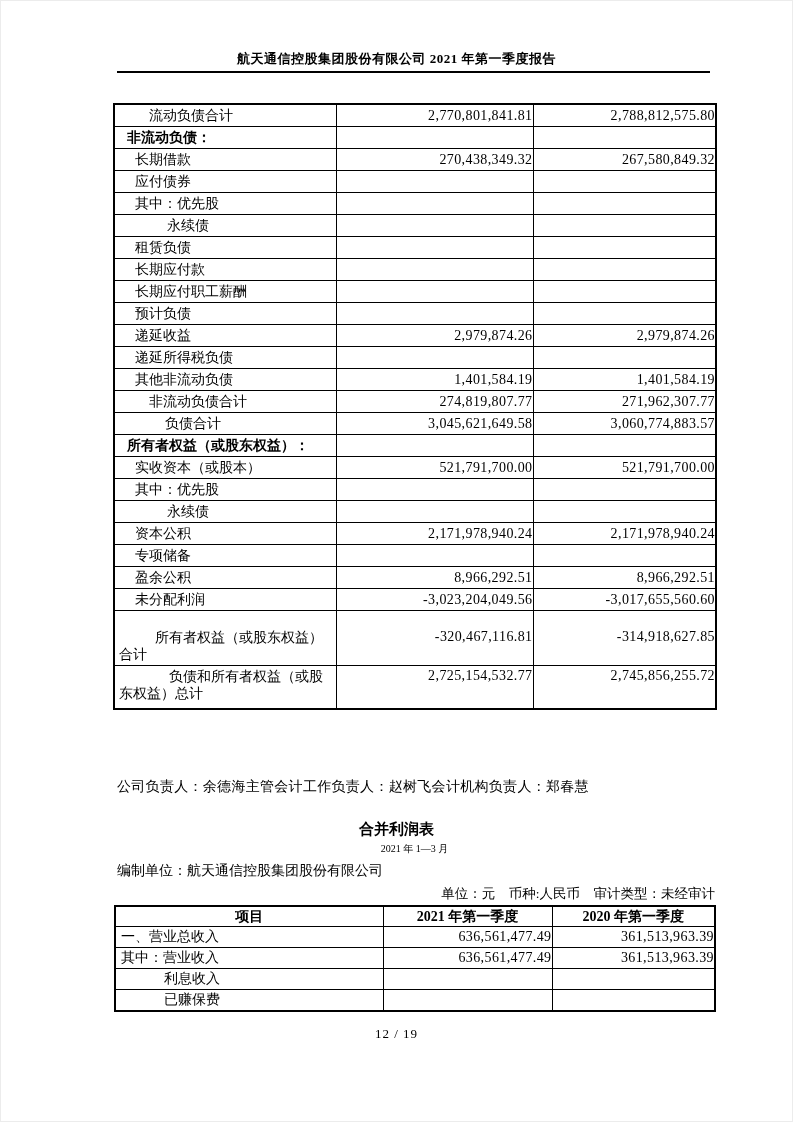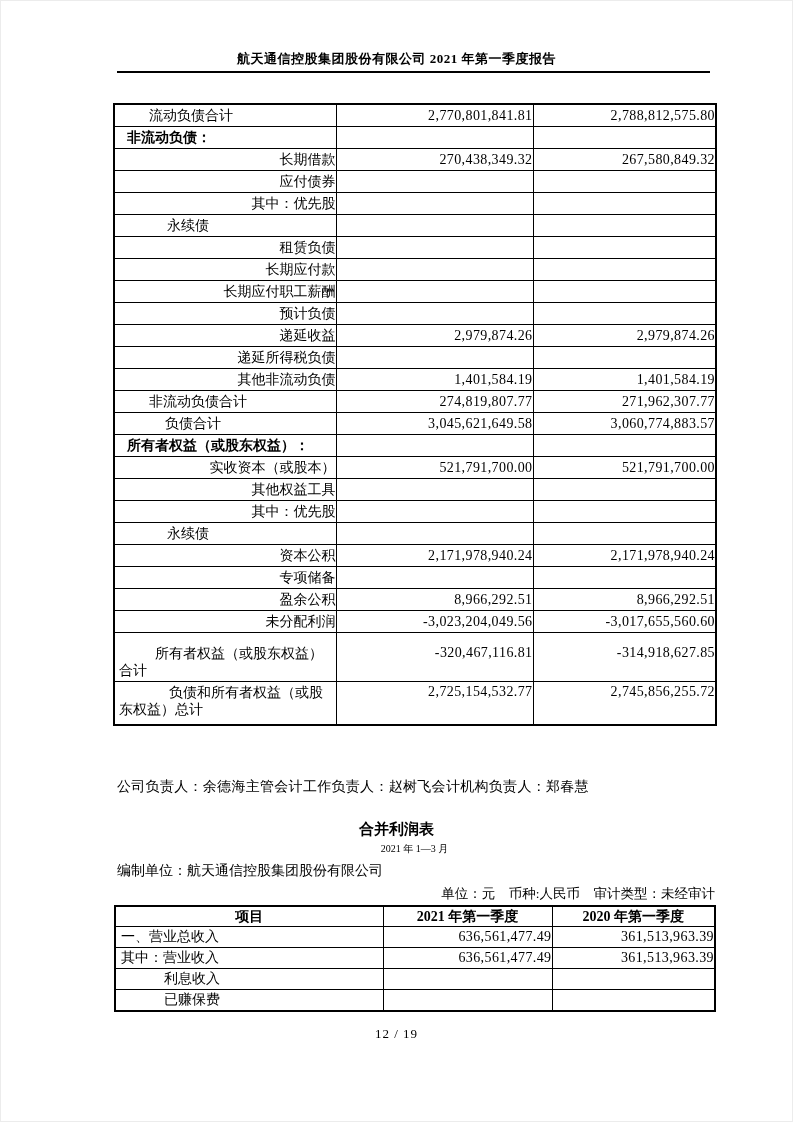--- a/index.html
+++ b/index.html
@@ -39,25 +39,25 @@
   .tbl-balance td{height:21px;vertical-align:middle;}
   .tbl-income{top:905px;left:114px;width:600px;}
   .tbl-income th{height:19px;font-weight:700;text-align:center;}
   .tbl-income td{height:20px;vertical-align:middle;}
 
   .c-label{text-align:left;}
   .c-num{text-align:right;padding-right:9px;letter-spacing:.4px;white-space:nowrap;}
 
   
   tr.r-section .c-label{font-weight:700;padding-left:12px;}
-  tr.r-item .c-label{padding-left:20px;text-align:right;}
+  tr.r-item .c-label{padding-left:20px;}
   tr.r-item-deep .c-label{padding-left:52px;}
   tr.r-subtotal .c-label{padding-left:34px;}
   tr.r-total .c-label{padding-left:50px;}
-  tr.r-owners-equity-total td{height:36px;vertical-align:top;padding-top:12px;}
+  tr.r-owners-equity-total td{height:36px;vertical-align:top;padding-top:18px;}
   tr.r-owners-equity-total .c-label{padding-left:4px;text-indent:36px;line-height:17px;}
   tr.r-liab-equity-total td{height:40px;vertical-align:top;padding-top:2px;}
   tr.r-liab-equity-total .c-label{padding-left:4px;text-indent:50px;line-height:17px;}
 
   
   tr.r-income-main .c-label{padding-left:5px;}
   tr.r-income-sub .c-label{padding-left:48px;}
 
   
   .sign-line{
@@ -178,25 +178,20 @@
         </tr>
         <tr class="r-section">
           <td class="c-label">所有者权益（或股东权益）：</td>
           <td class="c-num"></td>
           <td class="c-num"></td>
         </tr>
         <tr class="r-item">
           <td class="c-label">实收资本（或股本）</td>
           <td class="c-num">521,791,700.00</td>
           <td class="c-num">521,791,700.00</td>
-        </tr>
-        <tr class="r-item">
-          <td class="c-label">其他权益工具</td>
-          <td class="c-num"></td>
-          <td class="c-num"></td>
         </tr>
         <tr class="r-item">
           <td class="c-label">其中：优先股</td>
           <td class="c-num"></td>
           <td class="c-num"></td>
         </tr>
         <tr class="r-item-deep">
           <td class="c-label">永续债</td>
           <td class="c-num"></td>
           <td class="c-num"></td>

